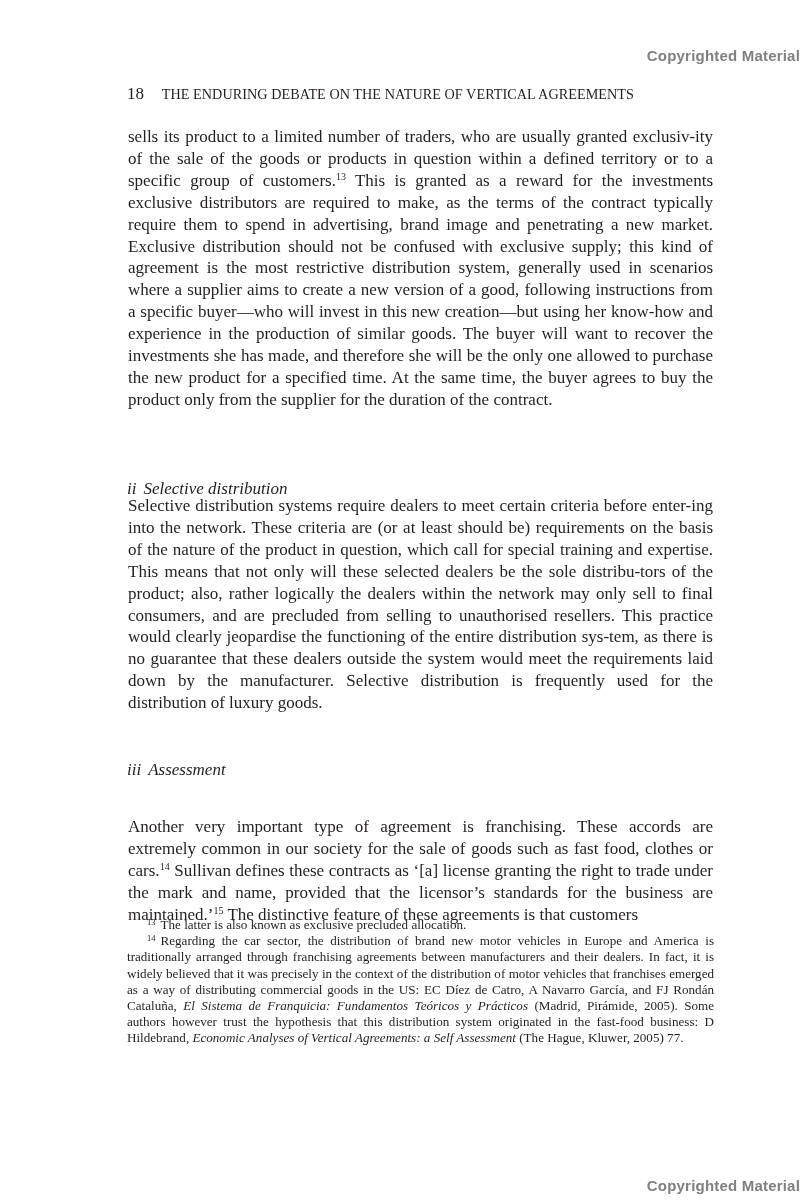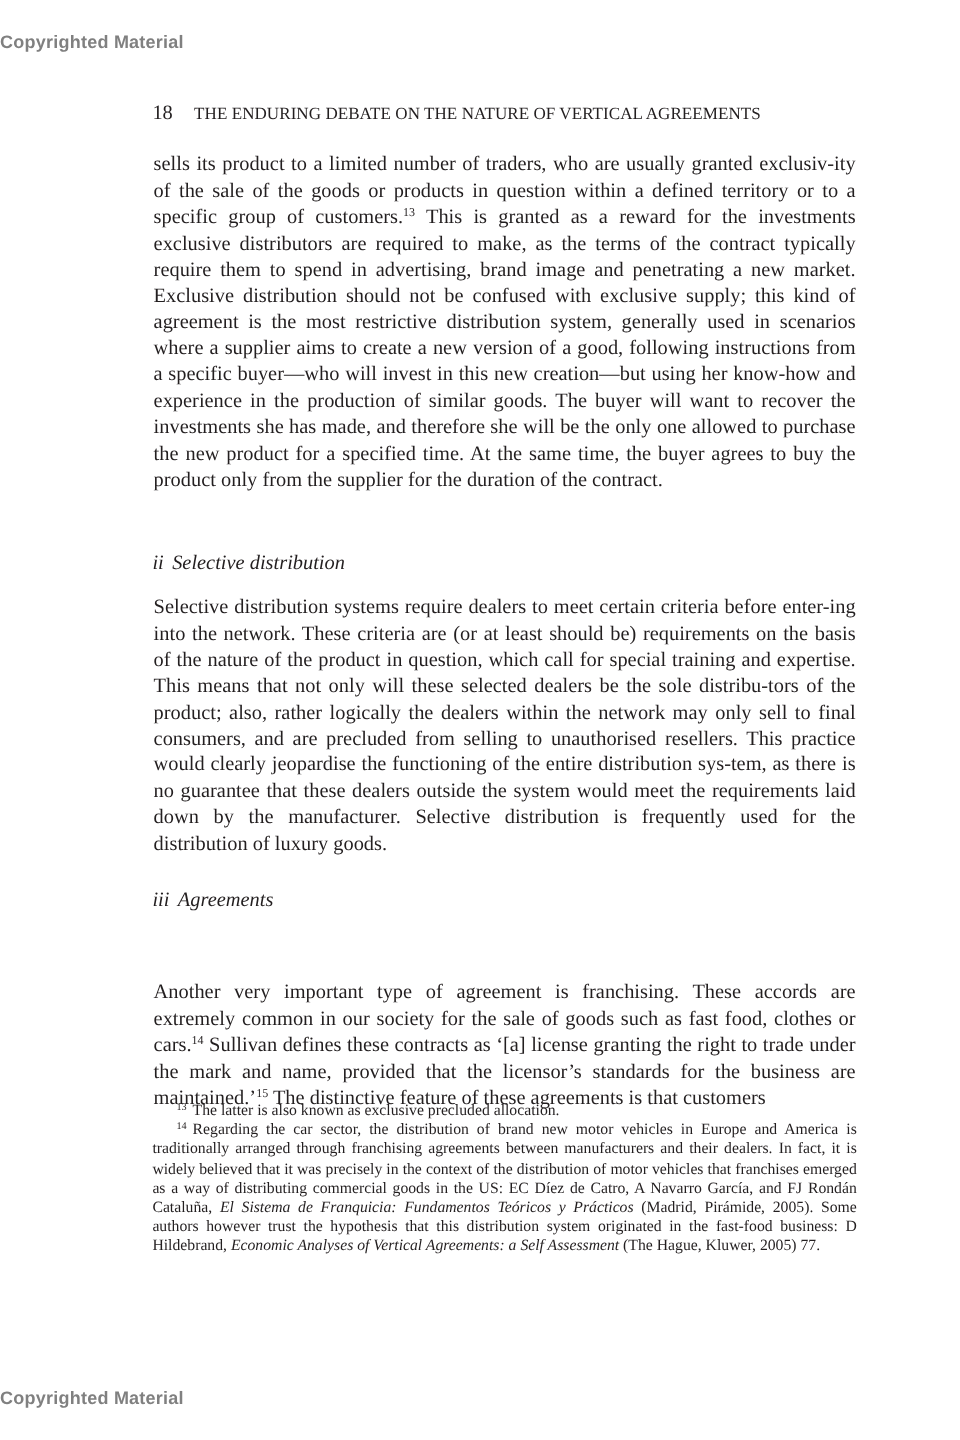--- a/index.html
+++ b/index.html
@@ -1,38 +1,38 @@
 <!DOCTYPE html>
 <html><head>
 <meta charset="utf-8">
 <style>
   html, body { margin: 0; padding: 0; background: #ffffff; }
   body { width: 800px; height: 1200px; position: relative; overflow: hidden; color: #231f20; }
   .watermark {
-    position: absolute; left: 0; width: 800px; text-align: left;
+    position: absolute; left: 0; width: 800px; text-align: right;
     font-family: "Liberation Sans", sans-serif; font-weight: bold;
-    font-size: 15px; color: #808080; letter-spacing: 0.2px;
+    font-size: 15px; color: #808080; letter-spacing: 0.2px; margin-top: 20px;
   }
   .wm-top { top: 27px; }
   .wm-bottom { top: 1157px; }
   .running-head {
     position: absolute; left: 127px; top: 84px; width: 600px;
     font-family: "Liberation Serif", serif; font-size: 15px; white-space: nowrap;
   }
   .running-head .folio { font-size: 17px; margin-right: 14px; }
   .running-head .title { font-size: 14.2px; letter-spacing: 0.05px; }
   .body-text {
     position: absolute; left: 127px; width: 587px;
     font-family: "Liberation Serif", serif; font-size: 17px; line-height: 21.9px;
     text-align: justify; hyphens: manual;
   }
   .body-text p { margin: 1px; }
   .sec-heading {
     position: absolute; left: 127px; font-family: "Liberation Serif", serif;
-    font-size: 17px; font-style: italic;
+    font-size: 17px; font-style: italic; margin-top: 20px;
   }
   .sec-heading .num { margin-right: 7px; }
   sup { font-size: 10px; line-height: 0; vertical-align: 6px; }
   .footnotes {
     position: absolute; left: 127px; width: 587px; top: 917px;
     font-family: "Liberation Serif", serif; font-size: 13.1px; line-height: 16.2px;
     text-align: justify;
   }
   .footnotes p { margin: 0; text-indent: 20px; }
   .footnotes sup { font-size: 8.5px; vertical-align: 4px; margin-right: 5px; }
@@ -54,21 +54,21 @@
 
 <div class="sec-heading" style="top:459px;">
   <span class="num">ii</span><span>Selective distribution</span>
 </div>
 
 <div class="body-text" style="top:494px;">
   <p>Selective distribution systems require dealers to meet certain criteria before enter-ing into the network. These criteria are (or at least should be) requirements on the basis of the nature of the product in question, which call for special training and expertise. This means that not only will these selected dealers be the sole distribu-tors of the product; also, rather logically the dealers within the network may only sell to final consumers, and are precluded from selling to unauthorised resellers. This practice would clearly jeopardise the functioning of the entire distribution sys-tem, as there is no guarantee that these dealers outside the system would meet the requirements laid down by the manufacturer. Selective distribution is frequently used for the distribution of luxury goods.</p>
 </div>
 
 <div class="sec-heading" style="top:740px;">
-  <span class="num">iii</span><span>Agreements</span>
+  <span class="num">iii</span><span>Assessment</span>
 </div>
 
 <div class="body-text" style="top:815px;">
   <p><span>Another very important type of agreement is franchising. These accords are extremely common in our society for the sale of goods such as fast food, clothes or cars.</span><sup>14</sup><span> Sullivan defines these contracts as ‘[a] license granting the right to trade under the mark and name, provided that the licensor’s standards for the business are maintained.’</span><sup>15</sup><span> The distinctive feature of these agreements is that customers</span></p>
 </div>
 
 <div class="footnotes">
   <p><sup>13</sup><span>The latter is also known as exclusive precluded allocation.</span></p>
   <p><sup>14</sup><span>Regarding the car sector, the distribution of brand new motor vehicles in Europe and America is traditionally arranged through franchising agreements between manufacturers and their dealers. In fact, it is widely believed that it was precisely in the context of the distribution of motor vehicles that franchises emerged as a way of distributing commercial goods in the US: EC Díez de Catro, A Navarro García, and FJ Rondán Cataluña, </span><i>El Sistema de Franquicia: Fundamentos Teóricos y Prácticos</i><span> (Madrid, Pirámide, 2005). Some authors however trust the hypothesis that this distribution system originated in the fast-food business: D Hildebrand, </span><i>Economic Analyses of Vertical Agreements: a Self Assessment</i><span> (The Hague, Kluwer, 2005) 77.</span></p>
 </div>

